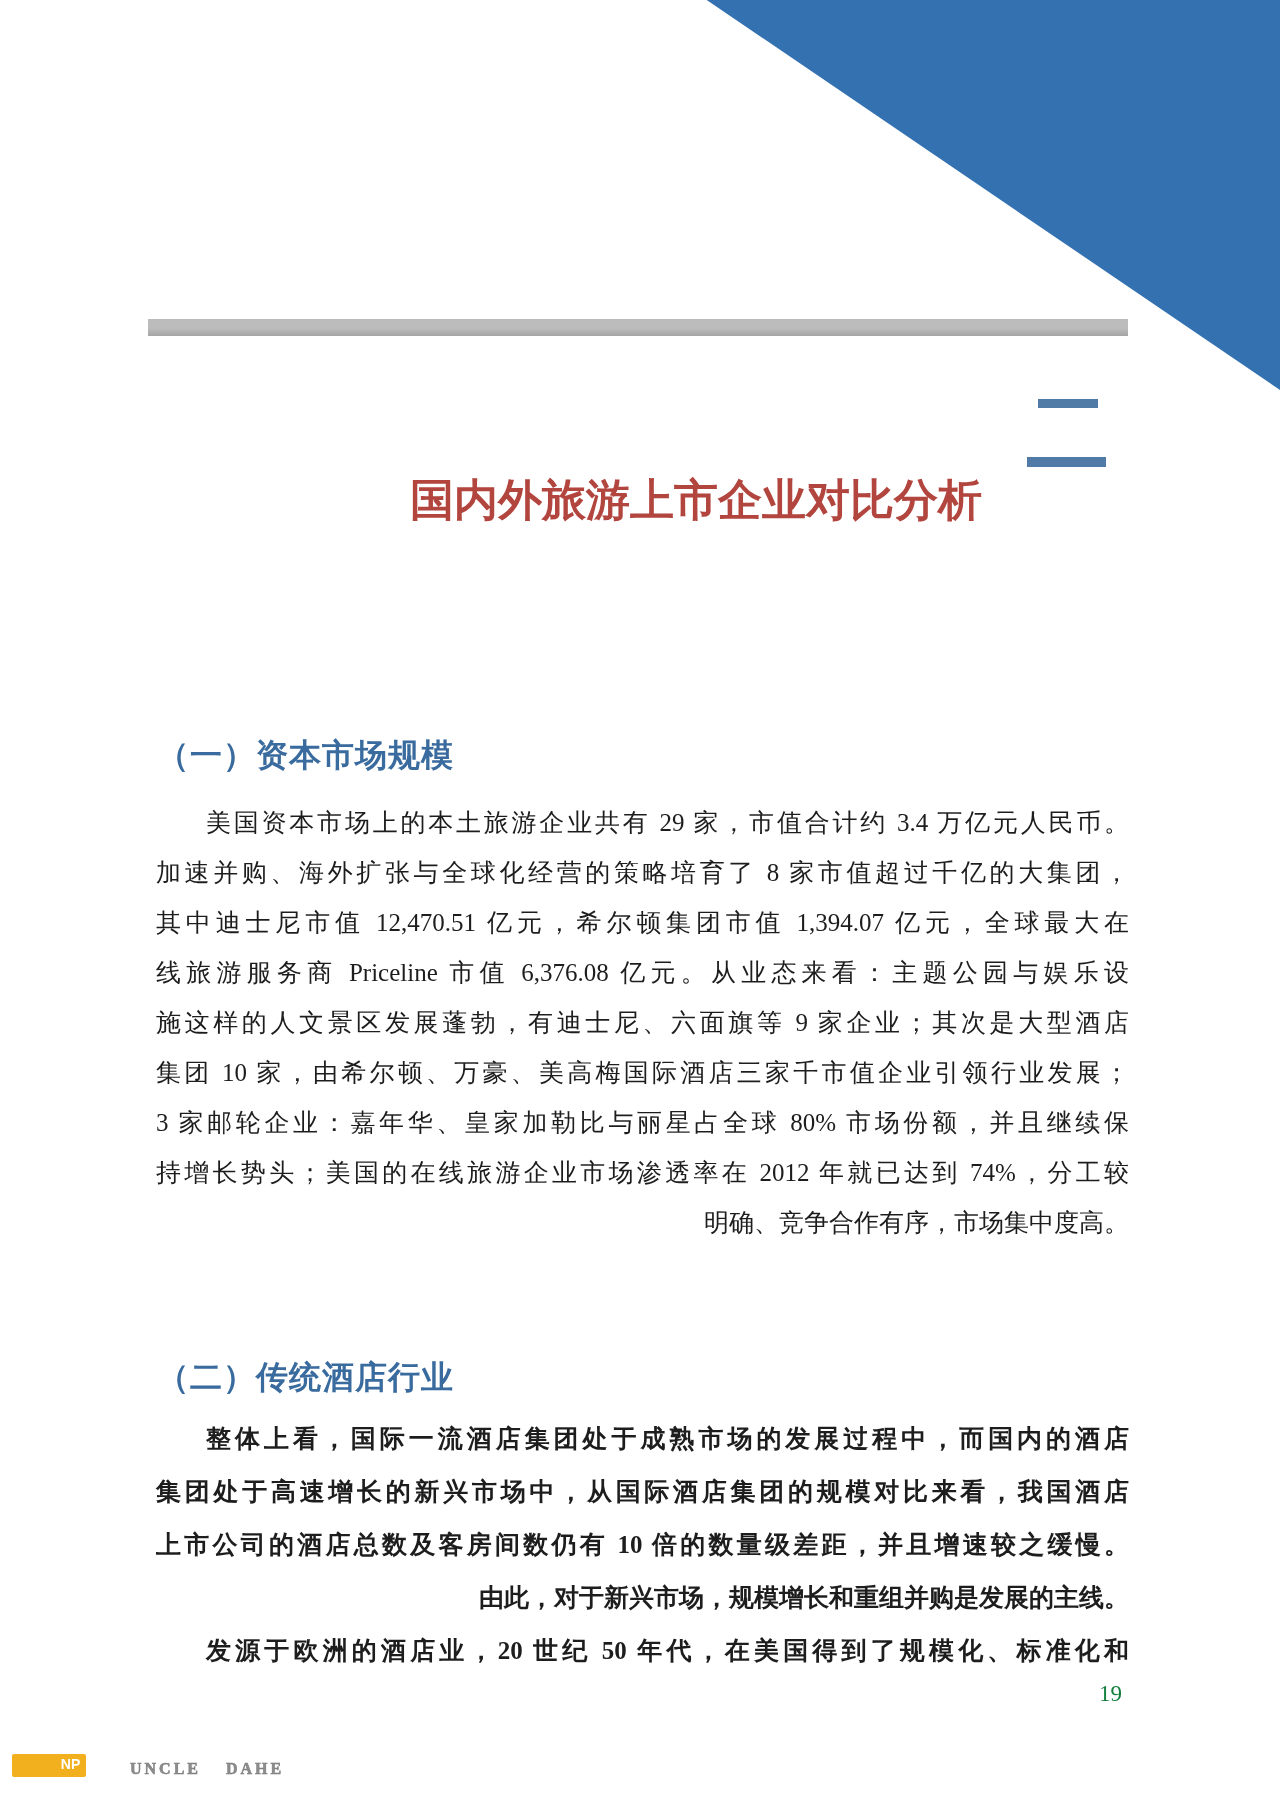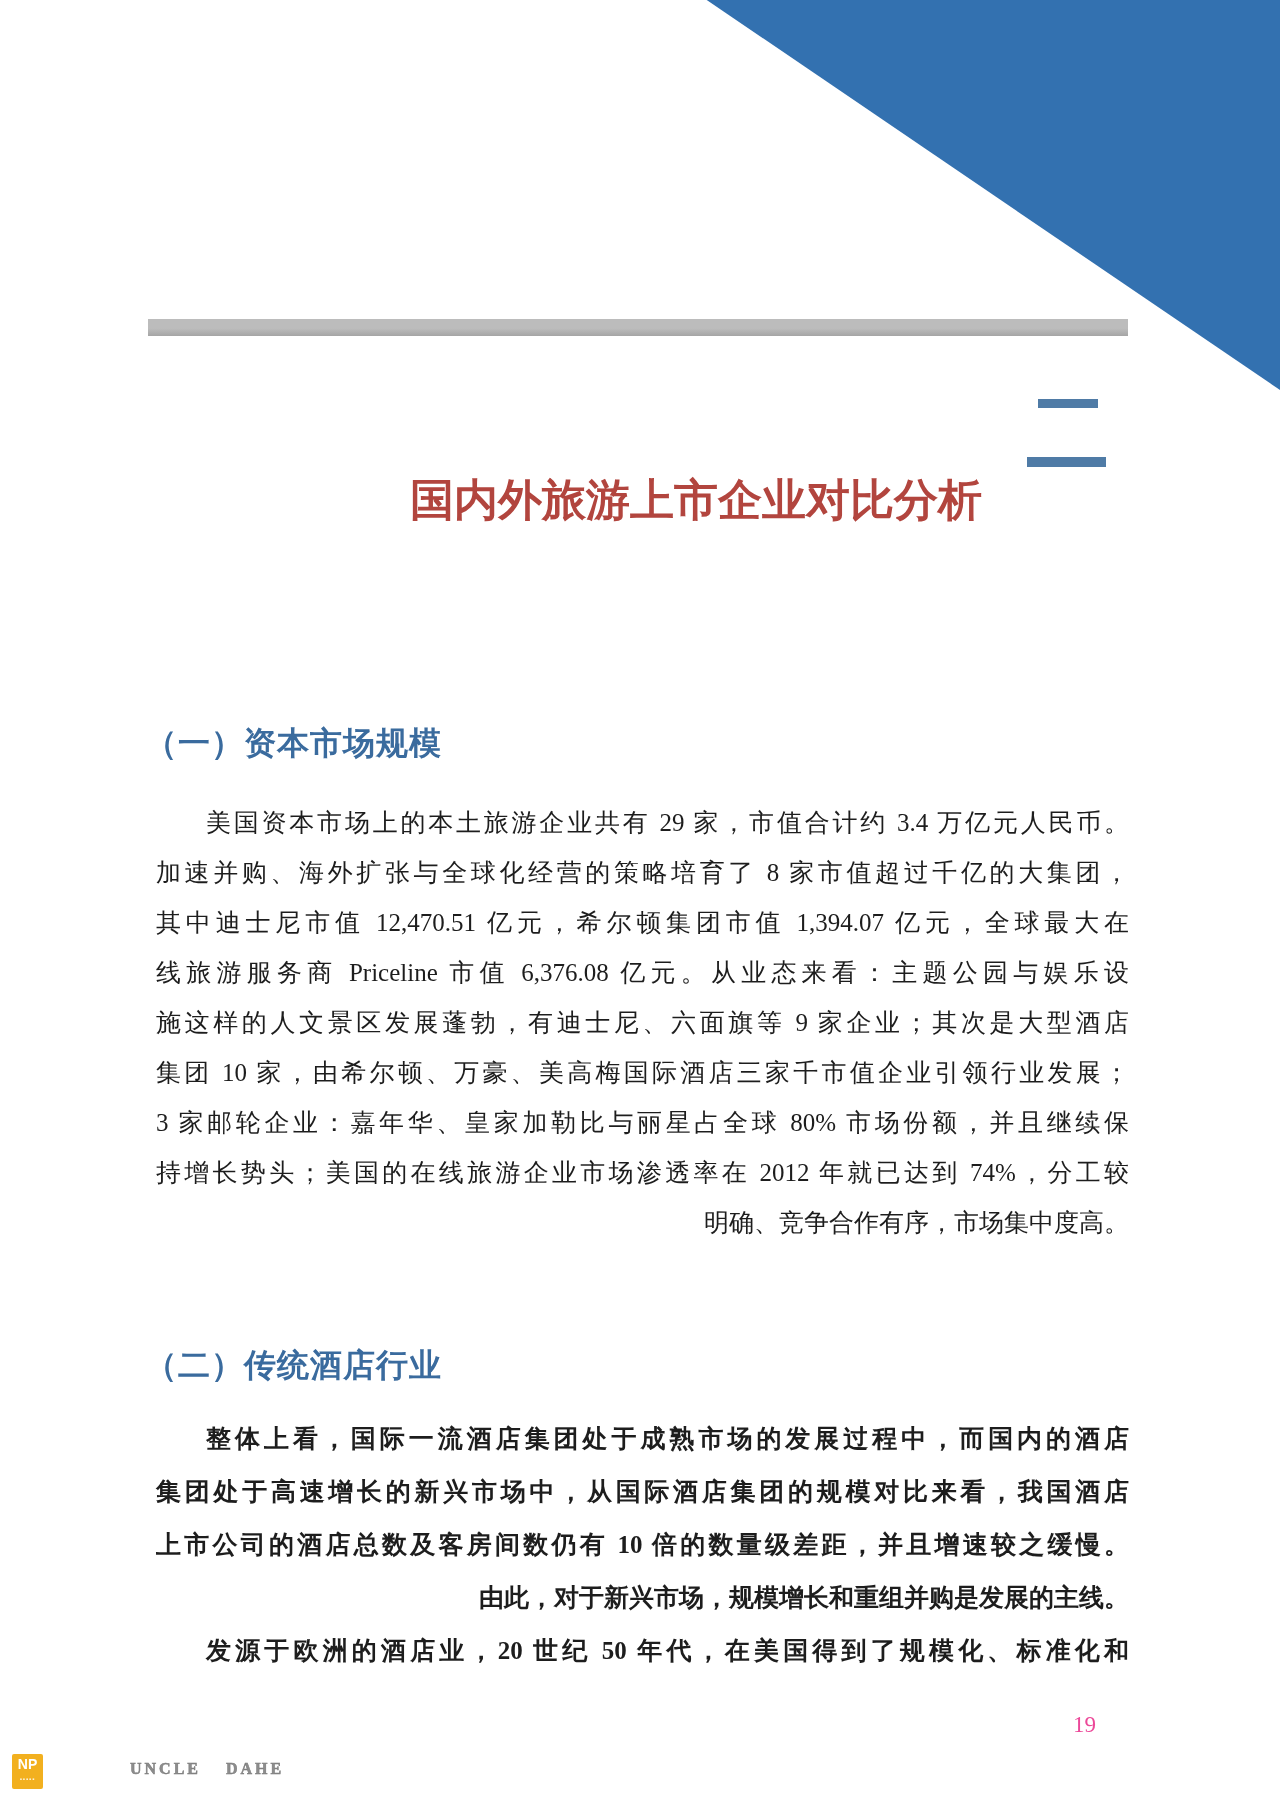--- a/index.html
+++ b/index.html
@@ -25,46 +25,45 @@
   .dash-bottom { left:1027px; top:457px; width:79px; height:10px; }
   
   .chapter-title {
     position:absolute; left:410px; top:476px; margin:0;
     font-family:"Liberation Sans","DejaVu Sans",sans-serif;
     font-weight:bold; font-size:44px; line-height:1.1; color:#b2453e;
     white-space:nowrap; letter-spacing:0px;
   }
   
   .section-heading {
-    position:absolute; left:145px; margin:0;
+    position:absolute; left:145px; margin:12px;
     font-family:"Liberation Sans","DejaVu Sans",sans-serif;
     font-weight:bold; font-size:32px; line-height:1.2; color:#3a6b9e;
     white-space:nowrap; letter-spacing:1px;
   }
   .heading-1 { top:724px; }
   .heading-2 { top:1346px; }
   
   .para {
     position:absolute; left:148px; width:981px; color:#1d1d1d;
     font-size:25px;
   }
   .para-1 { top:798px;  line-height:50px; }
   .para-2 { top:1412px; line-height:53px;font-weight:bold; }
   .line { text-align:right; }
   .line.just { text-align:justify; text-align-last:justify;margin-left:8px; }
   .line.indent { text-indent:2em; }
   
   .page-number {
-    position:absolute; left:1073px; top:1681px; font-size:23px; color:#ec4899;
+    position:absolute; left:1099px; top:1681px; font-size:23px; color:#15803d;
     font-family:"Liberation Serif","DejaVu Serif",serif;
-    margin-top:31px;
   }
   .footer-logo {
-    position:absolute; left:12px; top:1754px; width:31px; height:35px;
-    background:#f2b01f; border-radius:2px; text-align:center;
+    position:absolute; left:12px; top:1754px; width:31px; height:23px;
+    background:#f2b01f; border-radius:2px; text-align:center;padding-left:43px;
   }
   .footer-logo .logo-text {
     display:block; margin-top:2px; color:#ffffff; font-weight:bold;
     font-size:14px; font-family:"Liberation Sans","DejaVu Sans",sans-serif;
   }
   .footer-logo .logo-dots {
     display:block; margin-top:4px; color:rgba(255,255,255,0.85);
     font-size:6px; letter-spacing:1px; line-height:6px;
   }
   .brand-text {

